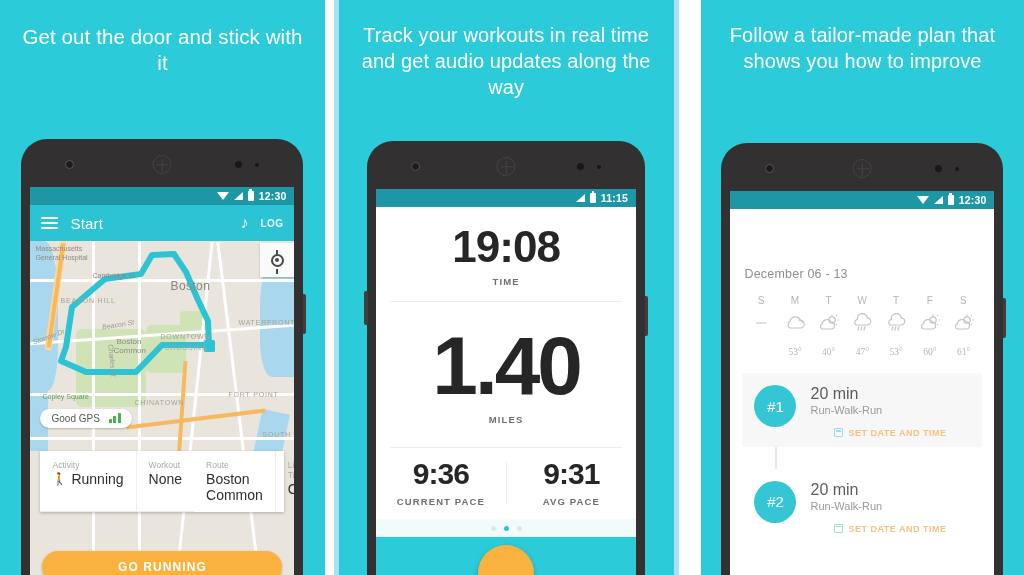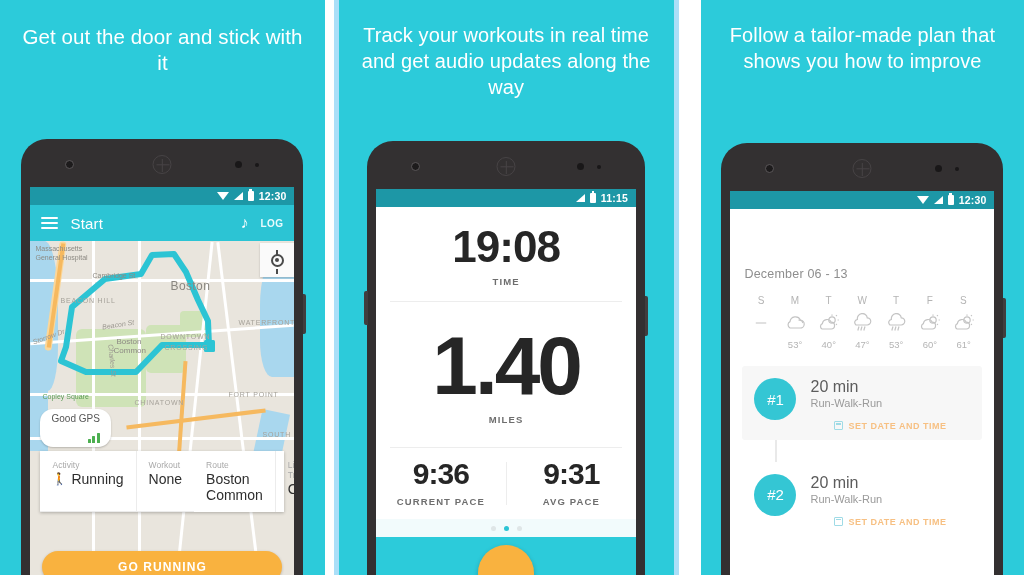--- a/index.html
+++ b/index.html
@@ -90,22 +90,22 @@
   .map .hiway{position:absolute;background:#f6b95f;}
   .map .hiway2{position:absolute;background:#fbd79a;}
   .map .blk{position:absolute;background:#e2ded5;}
   .maplabel{position:absolute;color:#8d8a83;font-size:7px;white-space:nowrap;}
   .maplabel.big{font-size:12px;color:#8a8781;letter-spacing:.4px;}
   .maplabel.cap{font-size:7px;letter-spacing:.8px;color:#a6a29a;}
   .maplabel.it{font-style:italic;color:#9c9890;}
   .routeSvg{position:absolute;inset:0;}
   .gps-pill{
     position:absolute; left:10px; top:168px; background:#fff; border-radius:13px;
-    padding:4px 11px; display:flex; align-items:flex-end; gap:9px;
-    font-size:10px; color:#555; box-shadow:0 1px 2px rgba(0,0,0,.22);flex-direction:column;
+    padding:4px 11px; display:flex; align-items:flex-start; gap:9px;
+    font-size:10px; color:#555; box-shadow:0 1px 2px rgba(0,0,0,.22);
   }
   .bars{display:flex;align-items:flex-end;gap:1.5px;height:10px;}
   .bars i{width:3px;background:#4caf50;border-radius:.5px;}
   .bars i:nth-child(1){height:4px;} .bars i:nth-child(2){height:7px;} .bars i:nth-child(3){height:10px;}
   .loc-btn{position:absolute;right:0;top:2px;width:34px;height:34px;background:#fafafa;display:flex;align-items:center;justify-content:center;box-shadow:0 1px 2px rgba(0,0,0,.2);}
   .loc-btn .ring{width:13px;height:13px;border-radius:50%;border:2px solid #4a4a4a;position:relative;}
   .loc-btn .ring:after{content:"";position:absolute;left:50%;top:50%;transform:translate(-50%,-50%);width:4px;height:4px;border-radius:50%;background:#4a4a4a;}
   .loc-btn .ring:before{content:"";position:absolute;left:50%;top:-6px;transform:translateX(-50%);width:2px;height:5px;background:#4a4a4a;box-shadow:0 19px 0 #4a4a4a;}
 
   
@@ -139,21 +139,21 @@
   .bottombar{height:52px;background:#2ccbda;position:relative;}
   .fab{position:absolute;left:50%;top:8px;transform:translateX(-50%);width:56px;height:56px;border-radius:50%;background:#f9b23f;box-shadow:0 2px 5px rgba(0,0,0,.22);}
 
   
   .training{position:absolute;top:54px;left:0;right:0;bottom:0;background:#fff;overflow:hidden;}
   .weekhead{padding:22px 14px 0;}
   .weekrange{font-size:12.5px;color:#8e8e8e;letter-spacing:.2px;}
   .weekgrid{display:grid;grid-template-columns:repeat(7,1fr);margin-top:14px;text-align:center;}
   .wd{font-size:10px;color:#b4b4b4;letter-spacing:.4px;}
   .wicon{height:26px;display:flex;align-items:center;justify-content:center;margin-top:4px;}
-  .wtemp{font-size:9.5px;color:#b4b4b4;margin-top:3px;}
+  .wtemp{font-size:9.5px;color:#b4b4b4;margin-top:11px;font-family:Liberation Serif, serif;}
   .plan{position:relative;margin-top:16px;padding:0 12px;}
   .timeline{position:absolute;left:45px;top:0;bottom:0;width:2px;background:#e9e9e9;}
   .wcard{position:relative;background:#f7f7f7;border-radius:3px;padding:12px 12px 9px;display:flex;gap:14px;align-items:flex-start;margin-bottom:22px;}
   .wcard.plain{background:#fff;}
   .wnum{width:42px;height:42px;border-radius:50%;background:#34c6d4;color:#fff;display:flex;align-items:center;justify-content:center;font-size:15px;flex:0 0 auto;}
   .wbody{flex:1;padding-top:1px;}
   .wmin{font-size:16px;color:#5c5c5c;line-height:1.05;}
   .wtype{font-size:11px;color:#9a9a9a;margin-top:1px;}
   .wset{display:flex;align-items:center;justify-content:center;gap:5px;font-size:9px;font-weight:700;letter-spacing:.5px;color:#f7c083;margin-top:12px;}
   .calicon{width:9px;height:9px;border:1.3px solid #9fdbe6;border-radius:1px;position:relative;}

